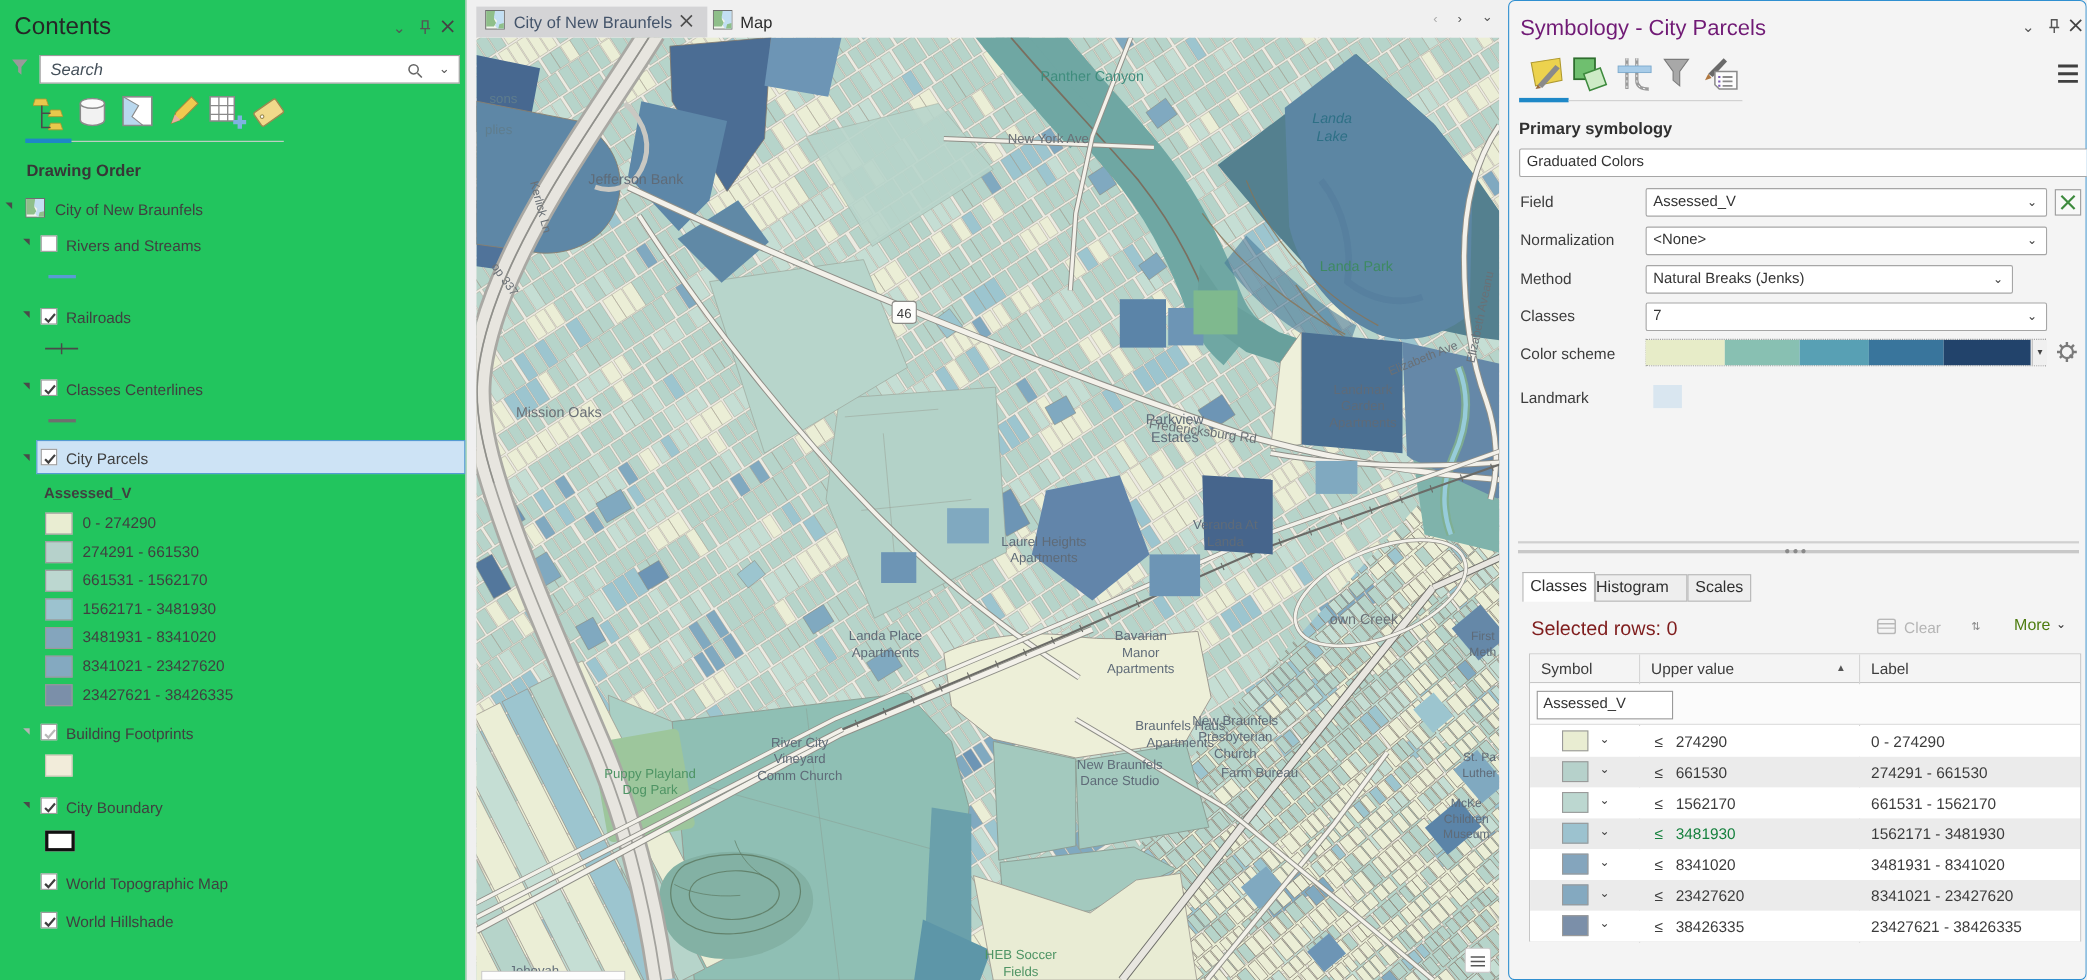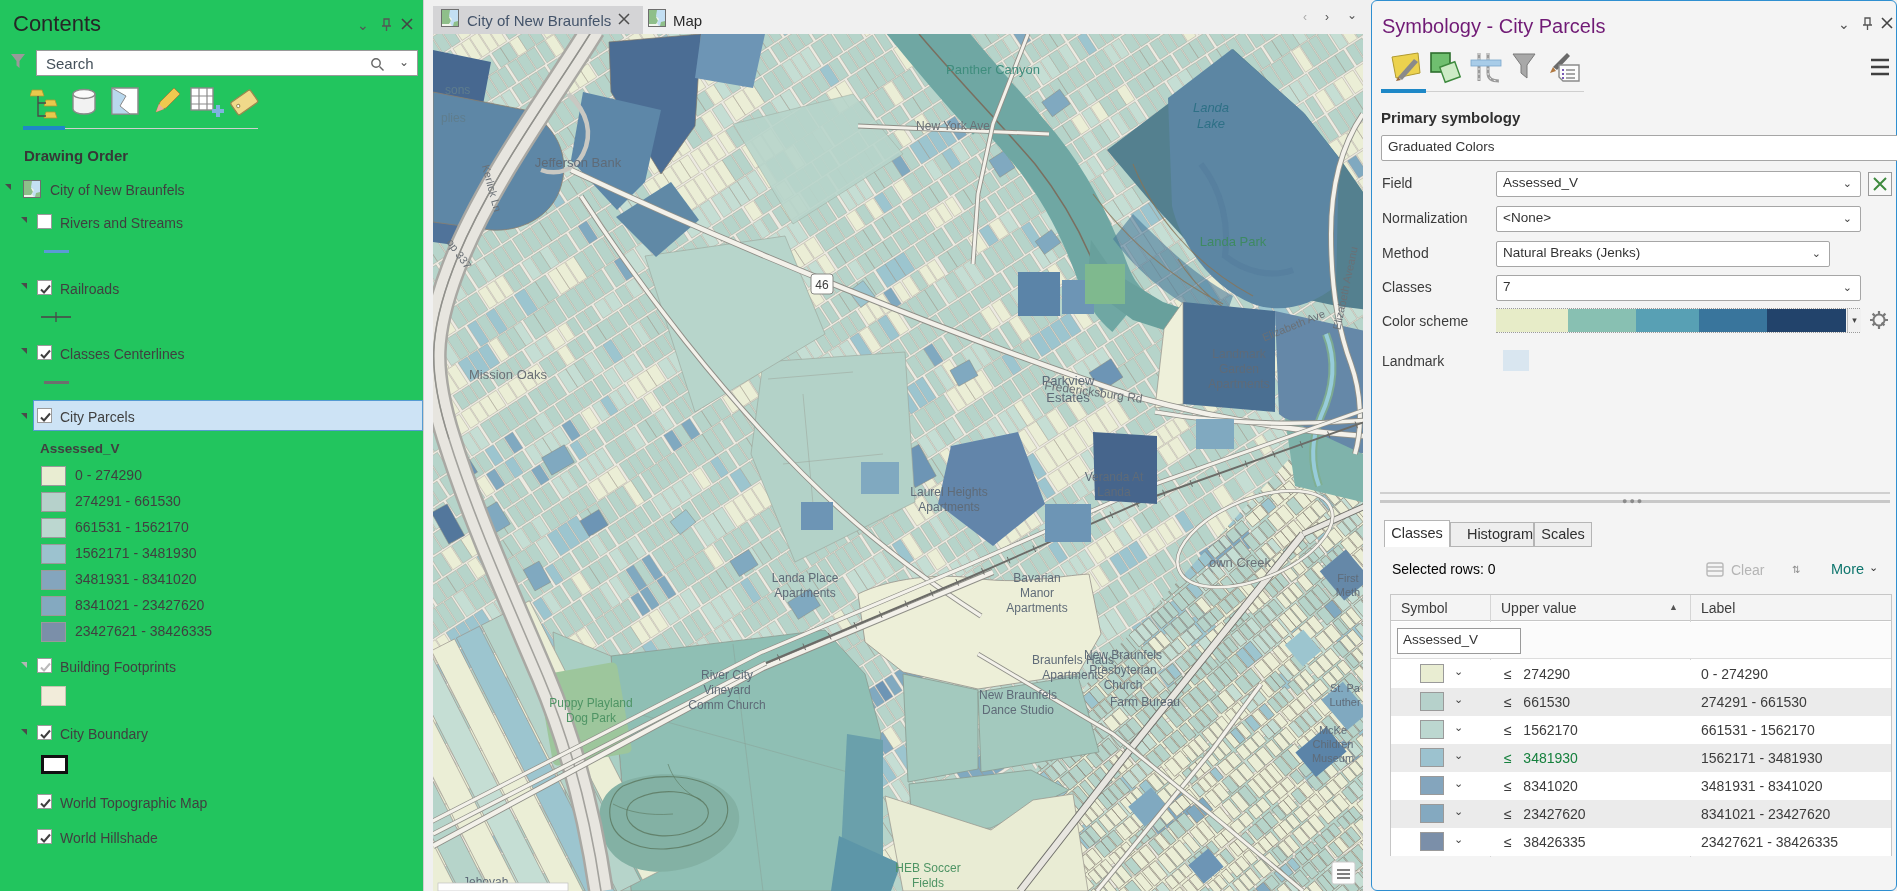--- a/index.html
+++ b/index.html
@@ -1,20 +1,20 @@
 <!DOCTYPE html>
 <html><head><meta charset="utf-8"><style>
 *{margin:0;padding:0;box-sizing:border-box}
 html,body{width:1897px;height:891px;overflow:hidden;font-family:"Liberation Sans",sans-serif;background:#f0f0f0}
 #app{position:relative;width:1897px;height:891px}
 #left{position:absolute;left:0;top:0;width:424px;height:891px;background:#22c55e;border-right:1px solid #cfcfcf}
 #lefttitle{position:absolute;left:13px;top:11px;font-size:22px;color:#262626}
 .panectl{position:absolute;top:17px;color:#555;font-size:14px}
 #searchbox{position:absolute;left:36px;top:50px;width:382px;height:26px;background:#fff;border:1px solid #9a9a9a}
-#searchbox .ph{position:absolute;left:9px;top:4px;color:#44505a;font-size:15px}
+#searchbox .ph{position:absolute;left:9px;top:4px;font-style:italic;color:#44505a;font-size:15px}
 #drawing{position:absolute;left:24px;top:147px;font-size:15px;font-weight:bold;color:#373737}
 .trow{position:absolute;font-size:14px;color:#404040;white-space:nowrap}
 .cb{position:absolute;width:15px;height:15px;background:#fff;border:1px solid #9b9b9b}
 .cb svg{position:absolute;left:0px;top:1px}
 .tri{position:absolute;width:0;height:0;border-left:6px solid transparent;border-top:6px solid #4a4a4a}
 .sw{position:absolute;width:25px;height:20px;border:1px solid #9a9a9a}
 #right{position:absolute;left:1371px;top:0;width:526px;height:891px;background:#f4f4f4;border:1.5px solid #2f8fd0;border-radius:6px}
 #rtitle{position:absolute;left:10px;top:14px;font-size:20px;color:#701a75}
 .rlabel{position:absolute;left:10px;font-size:14px;color:#3c3c3c}
 .dd{position:absolute;background:#fff;border:1px solid #a6a6a6;border-radius:2px;font-size:13.5px;color:#333;padding:3px 6px;white-space:nowrap}
@@ -475,30 +475,30 @@
         <g stroke="#7a7a7a" stroke-width="2.2">
           <path d="M11 2v4M11 16v4M2 11h4M16 11h4M4.6 4.6l2.8 2.8M13.6 13.6l2.8 2.8M17.4 4.6l-2.8 2.8M7.4 13.6l-2.8 2.8"></path>
         </g>
       </svg>
       <div class="rlabel" style="top:352px">Landmark</div>
       <div style="position:absolute;left:131px;top:349px;width:26px;height:21px;background:#d9e6f0"></div>
       <div style="position:absolute;left:8px;top:491px;width:510px;height:2px;background:#d0d0d0"></div>
       <div style="position:absolute;left:8px;top:499px;width:510px;height:3px;background:#c8c8c8"></div>
       <div style="position:absolute;left:250px;top:495px;color:#8a8a8a;font-size:9px;letter-spacing:2px">●●●</div>
       <div style="position:absolute;left:12px;top:519px;width:66px;height:27px;background:#fff;border:1px solid #b5b5b5;border-bottom:none;z-index:2;text-align:center;font-size:14.5px;color:#2f2f2f;padding-top:4px">Classes</div>
-      <div style="position:absolute;left:78px;top:521px;width:84px;height:25px;background:#eee;border:1px solid #b5b5b5;text-align:right;font-size:14.5px;color:#2f2f2f;padding-top:3px">Histogram</div>
+      <div style="position:absolute;left:78px;top:521px;width:84px;height:25px;background:#eee;border:1px solid #b5b5b5;text-align:left;font-size:14.5px;color:#2f2f2f;padding-top:3px">Histogram</div>
       <div style="position:absolute;left:162px;top:521px;width:58px;height:25px;background:#eee;border:1px solid #b5b5b5;text-align:center;font-size:14.5px;color:#2f2f2f;padding-top:3px">Scales</div>
-      <div style="position:absolute;left:20px;top:560px;font-size:14px;color:#000000">Selected rows: 0</div>
+      <div style="position:absolute;left:20px;top:560px;font-size:18px;color:#7f1d1d">Selected rows: 0</div>
       <svg style="position:absolute;left:334px;top:561px" width="18" height="15">
         <rect x="1" y="1" width="16" height="13" rx="2" fill="none" stroke="#b9b9b9" stroke-width="1.4"></rect>
         <path d="M1 5 h16 M1 9 h16" stroke="#b9b9b9" stroke-width="1.3"></path>
       </svg>
       <div style="position:absolute;left:359px;top:561px;font-size:14px;color:#b5b5b5">Clear</div>
       <div style="position:absolute;left:420px;top:563px;font-size:10px;color:#8a8a8a">⇅</div>
-      <div style="position:absolute;left:459px;top:560px;font-size:14.5px;color:#0f766e">More</div>
+      <div style="position:absolute;left:459px;top:560px;font-size:14.5px;color:#4d7c0f">More</div>
       <div style="position:absolute;left:497px;top:560px;font-size:11px;color:#333">⌄</div>
       <div style="position:absolute;left:18px;top:593px;width:502px;height:262px;background:#fff;border:1px solid #c6c6c6">
         <div style="position:absolute;left:0;top:0;width:500px;height:26px;background:#f4f4f4;border-bottom:1px solid #c6c6c6"></div>
         <div style="position:absolute;left:10px;top:5px;font-size:14px;color:#3c3c3c">Symbol</div>
         <div style="position:absolute;left:110px;top:5px;font-size:14px;color:#3c3c3c">Upper value</div>
         <div style="position:absolute;left:278px;top:7px;font-size:9px;color:#555">▲</div>
         <div style="position:absolute;left:310px;top:5px;font-size:14px;color:#3c3c3c">Label</div>
         <div style="position:absolute;left:99px;top:0;width:1px;height:262px;background:#d5d5d5"></div>
         <div style="position:absolute;left:299px;top:0;width:1px;height:262px;background:#d5d5d5"></div>
         <div style="position:absolute;left:0;top:27px;width:500px;height:37px;background:#fbfbfb;border-bottom:1px solid #ddd"></div>

